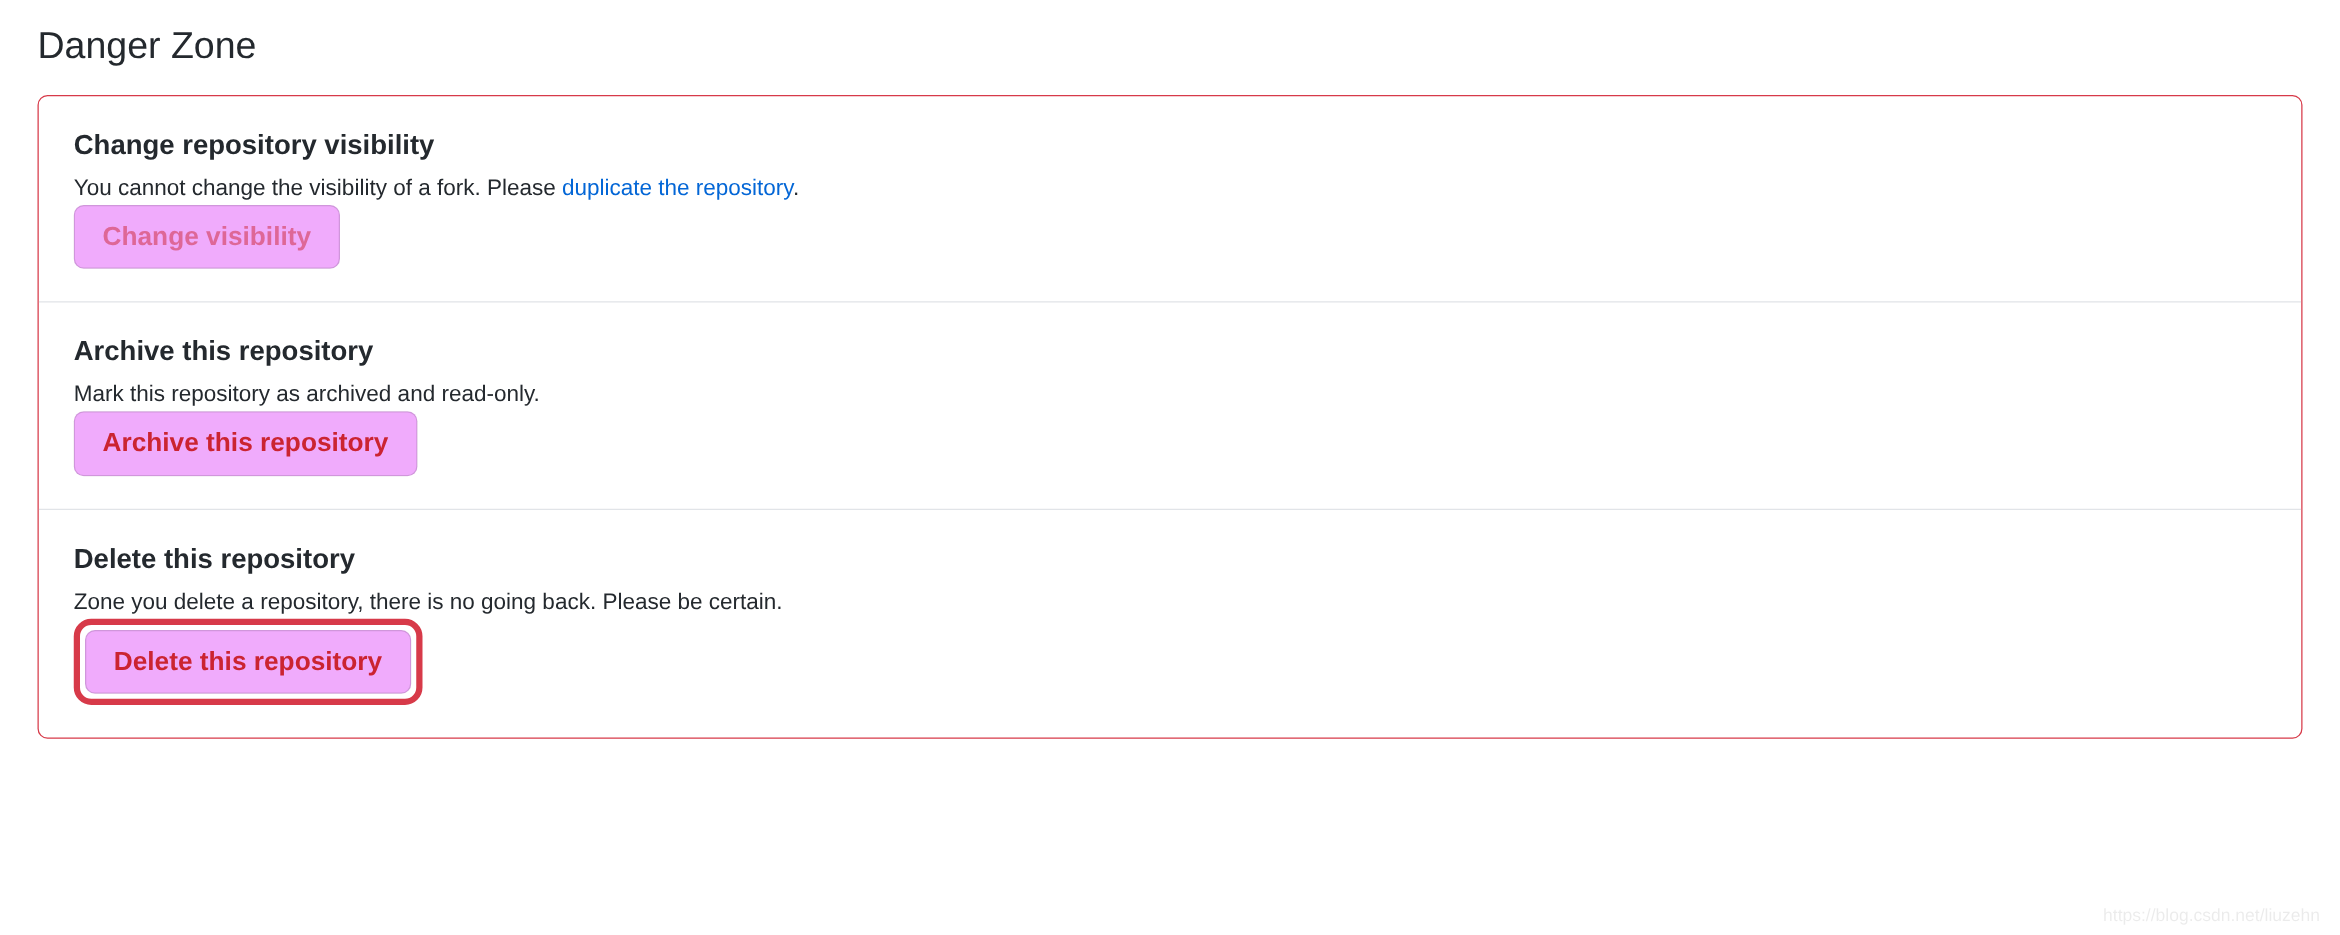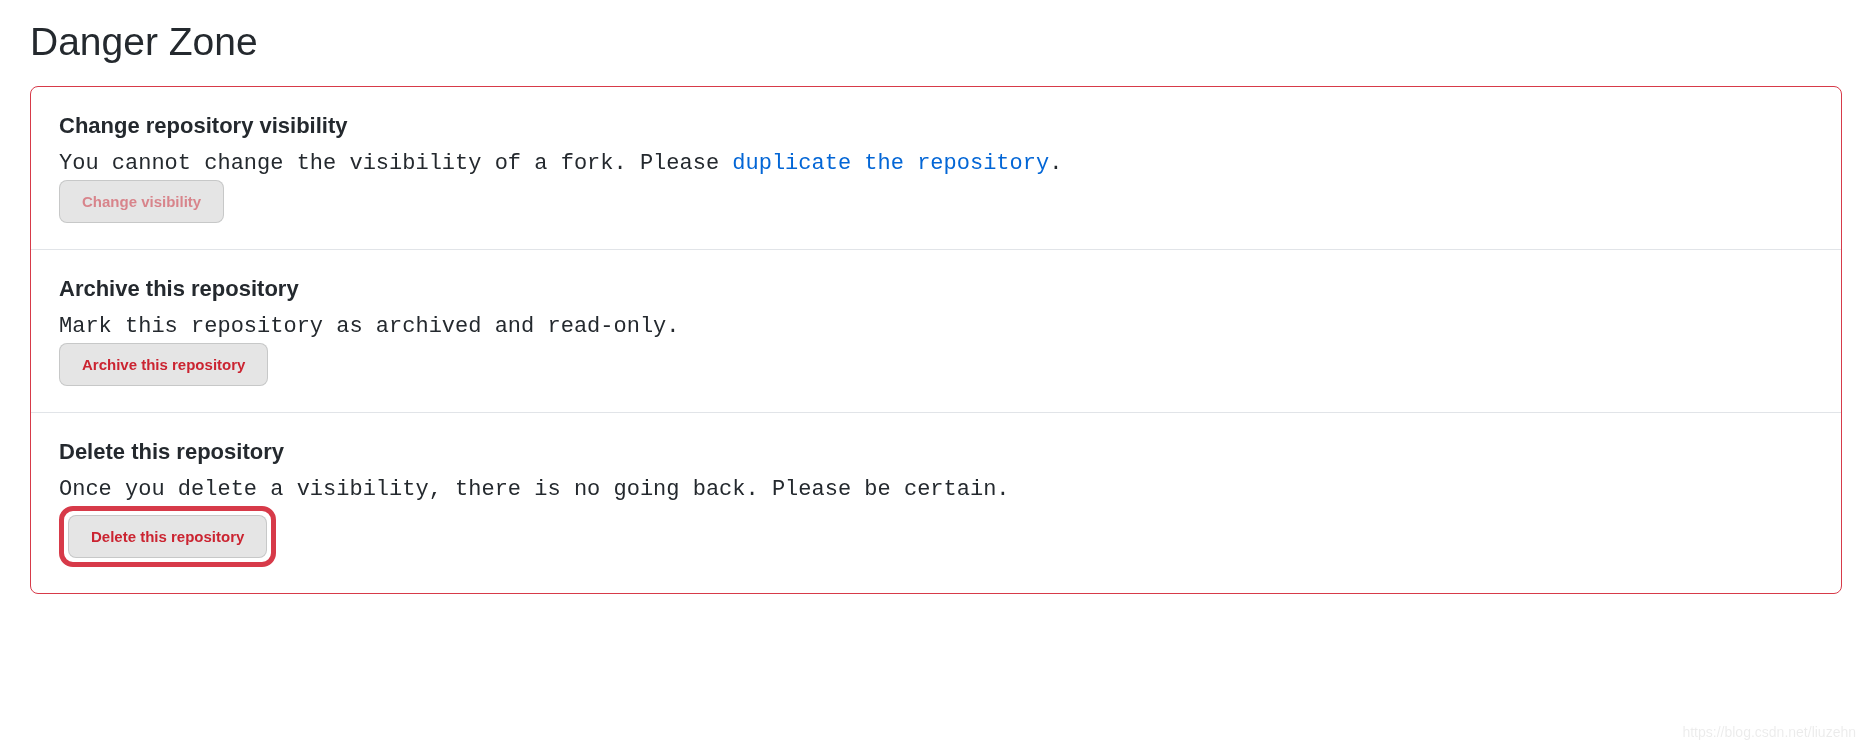--- a/index.html
+++ b/index.html
@@ -8,21 +8,21 @@
       padding: 0;
     }
     body {
       font-family: -apple-system, BlinkMacSystemFont, "Segoe UI", Helvetica, Arial, sans-serif;
       background: #ffffff;
       color: #24292e;
       padding: 20px 30px;
       width: 1872px;
     }
     .section-title {
-      font-size: 39px;
+      font-size: 30px;
       font-weight: 400;
       color: #24292e;
       margin-bottom: 22px;
     }
     .danger-box {
       border: 1.5px solid #d73a49;
       border-radius: 8px;
       overflow: hidden;
     }
     .danger-item {
@@ -40,37 +40,36 @@
       flex: 1;
       padding-right: 24px;
     }
     .danger-heading {
       font-size: 22px;
       font-weight: 600;
       color: #24292e;
       margin-bottom: 8px;
     }
     .danger-desc {
-      font-size: 22px;
+      font-size: 18px;
       font-weight: 400;
       color: #24292e;
       line-height: 1.5;
-      font-family: Liberation Mono, monospace;
     }
     .danger-desc a {
       color: #0366d6;
       text-decoration: none;
     }
     .danger-btn {
       display: inline-block;
       padding: 10px 22px;
-      font-size: 15px;
+      font-size: 21px;
       font-weight: 600;
       color: #cb2431;
-      background: #e5e5e5;
+      background: #f0abfc;
       border: 1px solid rgba(27,31,35,0.15);
       border-radius: 8px;
       cursor: pointer;
       white-space: nowrap;
       line-height: 1.4;
     }
     .danger-btn.disabled {
       color: rgba(203, 36, 49, 0.5);
       cursor: not-allowed;
     }
@@ -121,21 +120,21 @@
       <div class="danger-desc">Mark this repository as archived and read-only.</div>
     </div>
     <div class="btn-wrap">
       <button class="danger-btn">Archive this repository</button>
     </div>
   </div>
 
   <div class="danger-item">
     <div class="danger-text">
       <div class="danger-heading">Delete this repository</div>
-      <div class="danger-desc">Once you delete a visibility, there is no going back. Please be certain.</div>
+      <div class="danger-desc">Zone you delete a repository, there is no going back. Please be certain.</div>
     </div>
     <div class="btn-wrap">
       <span class="highlight-box">
         <button class="danger-btn">Delete this repository</button>
       </span>
     </div>
   </div>
 
 </div>
 

